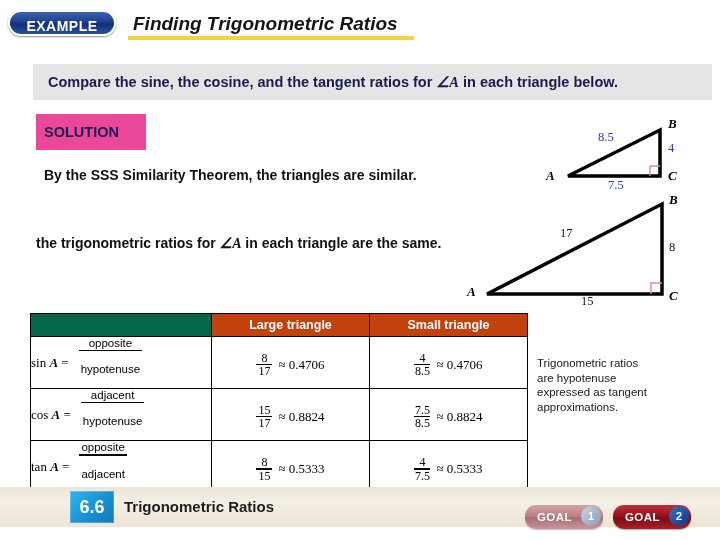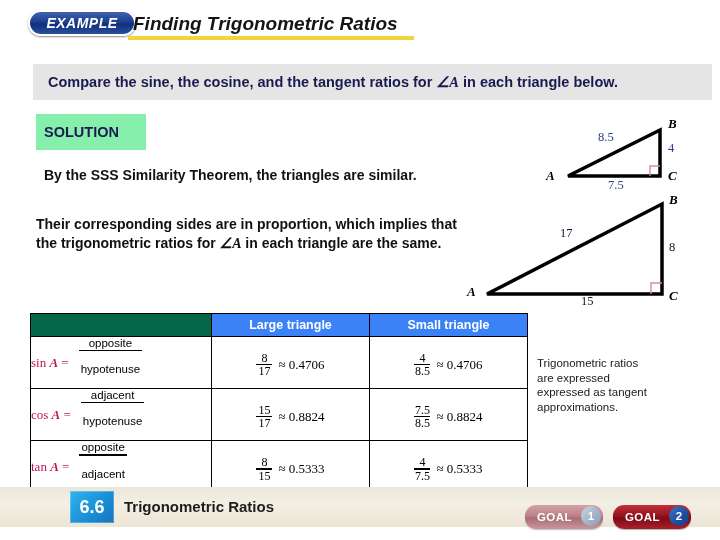--- a/index.html
+++ b/index.html
@@ -16,31 +16,30 @@
   }
 
   
   #header {
     position: absolute;
     left: 0; top: 0;
     width: 720px; height: 52px;
   }
   #example-badge {
     position: absolute;
-    left: 28px; top: 10px;
+    left: 8px; top: 10px;
     width: 108px; height: 26px;
     border-radius: 13px;
     background: linear-gradient(to bottom, #3f63ad 0%, #1d3f8f 45%, #10307a 55%, #2b4f9e 100%);
     border: 2px solid #ffffff;
     box-shadow: 0 1px 2px rgba(0,0,0,0.45);
     box-sizing: border-box;
     display: flex;
-    align-items: center;
+    align-items: flex-end;
     justify-content: center;
-    font-style: italic;
   }
   #example-badge-label {
     color: #ffffff;
     font-size: 14px;
     font-weight: bold;
     letter-spacing: 0.5px;
     font-family: "Liberation Sans", sans-serif;
   }
   #header-title {
     position: absolute;
@@ -74,21 +73,21 @@
     color: #1a1a50;
     white-space: nowrap;
   }
   .ang { font-family: "Liberation Serif", serif; font-style: italic; font-weight: bold; }
 
   
   #solution-box {
     position: absolute;
     left: 36px; top: 114px;
     width: 110px; height: 36px;
-    background: #86efac;
+    background: #ec4899;
     display: flex;
     align-items: center;
   }
   #solution-label {
     padding-left: 8px;
     font-size: 14.5px;
     font-weight: bold;
     color: #1a1a50;
   }
 
@@ -134,21 +133,21 @@
     left: 30px; top: 313px;
     width: 495px;
     border-collapse: collapse;
     table-layout: fixed;
   }
   #ratio-table td, #ratio-table th {
     border: 1.5px solid #000000;
     padding: 0;
   }
   #ratio-table thead th {
-    background: #3b82f6;
+    background: #c2410c;
     color: #ffffff;
     font-size: 12.5px;
     font-weight: bold;
     height: 22px;
     text-align: center;
     vertical-align: middle;
   }
   #ratio-table thead th.corner { background: #05674a; }
   .col-name { width: 180px; }
   .col-val  { width: 157px; }
@@ -159,21 +158,21 @@
     padding-left: 10px;
   }
   .name-inner {
     display: flex;
     align-items: center;
     gap: 10px;
   }
   .fn-label {
     font-family: "Liberation Serif", serif;
     font-size: 13px;
-    color: #be185d;
+    color: #000000;
     white-space: nowrap;
   }
   .fn-label b {
     font-style: italic;
     font-weight: bold;
   }
   .word-frac {
     display: inline-flex;
     flex-direction: column;
     align-items: center;
@@ -305,21 +304,21 @@
   <div id="prompt-text"><span>Compare the sine, the cosine, and the tangent ratios for </span><span class="ang">∠A</span><span> in each triangle below.</span></div>
 </div>
 
 <div id="solution-box">
   <span id="solution-label">SOLUTION</span>
 </div>
 
 <div class="body-par" id="par-1">By the SSS Similarity Theorem, the triangles are similar.</div>
 
 <div class="body-par" id="par-2">
-  <span>Their corresponding sides are in proportion, which implies that</span><br>
+  <br>
   <span>the trigonometric ratios for </span><span class="ang">∠A</span><span> in each triangle are the same.</span>
 </div>
 
 <div id="tri-small">
   <svg class="tri-svg" width="175" height="90" viewBox="0 0 175 90">
     <polygon points="28,68 120,68 120,22" fill="none" stroke="#000000" stroke-width="3.5" stroke-linejoin="miter"></polygon>
     <path d="M 110,68 L 110,58 L 120,58" fill="none" stroke="#d48d9e" stroke-width="1.4"></path>
   </svg>
   <span class="vert-label" style="left:6px; top:60px;">A</span>
   <span class="vert-label" style="left:128px; top:8px;">B</span>
@@ -449,21 +448,21 @@
           <span>≈ 0.5333</span>
         </span>
       </td>
     </tr>
 
   </tbody>
 </table>
 
 <div id="side-note">
   <span>Trigonometric ratios</span><br>
-  <span>are expressed</span><br>
+  <span>are hypotenuse</span><br>
   <span>expressed as tangent</span><br>
   <span>approximations.</span>
 </div>
 
 <div id="footer-bar"></div>
 <div id="footer-section-box">
   <span id="footer-section-number">6.6</span>
 </div>
 <div id="footer-title">Trigonometric Ratios</div>
 

